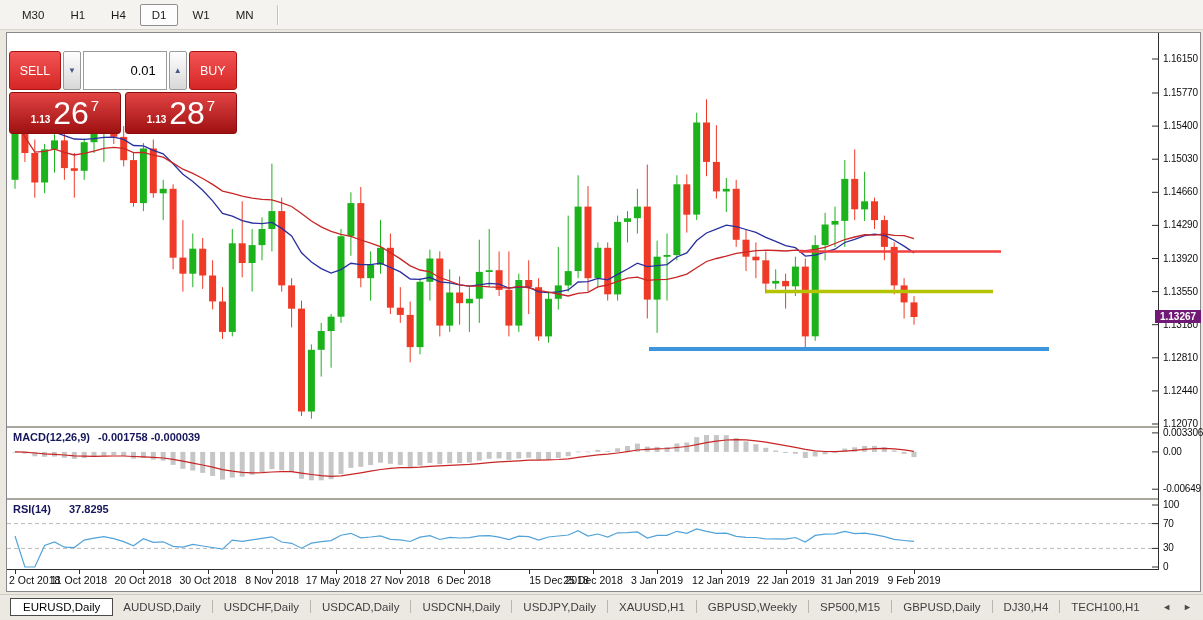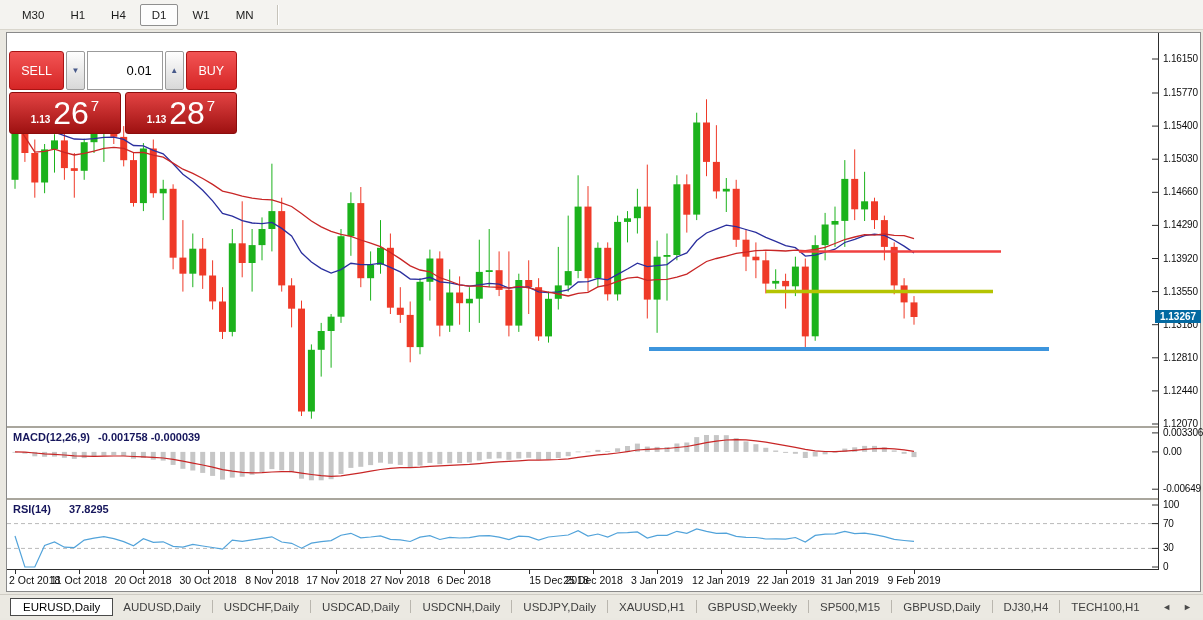--- a/index.html
+++ b/index.html
@@ -19,35 +19,35 @@
   #macd-svg{position:absolute;left:0;top:395px;width:1151px;height:68px;}
   #rsi-svg{position:absolute;left:0;top:467px;width:1151px;height:68px;}
 
   .chart-title{position:absolute;left:8px;top:3px;font-size:11.5px;font-weight:bold;color:#16165c;white-space:nowrap;z-index:6;}
   .chart-title .tri{font-size:8px;color:#2a2a2a;margin-right:5px;vertical-align:1px;}
 
   .ind-label{position:absolute;left:6px;font-size:11px;font-weight:bold;color:#16165c;white-space:nowrap;z-index:6;}
   #macd-label{top:398px;} #rsi-label{top:470px;}
 
   .axis-label{position:absolute;left:1156px;width:44px;font-size:10px;color:#0d0d0d;white-space:nowrap;letter-spacing:-0.2px;}
-  .price-tag{position:absolute;left:1148px;top:277px;width:46px;height:13px;background:#0369a1;color:#fff;
+  .price-tag{position:absolute;left:1148px;top:277px;width:46px;height:13px;background:#701a75;color:#fff;
     font-size:10px;font-weight:bold;text-align:center;line-height:13px;z-index:7;}
 
   .date-label{position:absolute;top:541px;font-size:10.5px;color:#0d0d0d;white-space:nowrap;transform:translateX(-50%);}
   .date-label.first{transform:none;}
   .date-tick{position:absolute;top:536px;width:1px;height:5px;background:#2e2e2e;}
 
   .trade-panel{position:absolute;left:2px;top:18px;width:228px;z-index:8;}
   .tp-row1{display:flex;gap:2px;height:39px;}
   .tp-btn{background:linear-gradient(#f25454,#d62626);border:1px solid #a91414;border-radius:3px;color:#fff;
     font-size:12.5px;display:flex;align-items:center;justify-content:center;cursor:default;}
   .tp-sell{width:57px;} .tp-buy{width:53px;}
   .spin-btn{width:18px;background:linear-gradient(#fefefe,#d8d8d8);border:1px solid #9b9b9b;border-radius:2px;
     color:#47598a;font-size:8px;display:flex;align-items:center;justify-content:center;cursor:default;}
-  .vol-input{width:60px;border:1px solid #9b9b9b;font-size:13px;text-align:right;padding:0 10px 0 4px;
+  .vol-input{width:60px;border:1px solid #9b9b9b;font-size:13px;text-align:right;padding:0 10px 0 12px;
     font-family:"Liberation Sans",sans-serif;color:#000;}
   .tp-row2{margin-top:2px;display:flex;gap:4px;height:42px;}
   .tile{flex:1;background:linear-gradient(#e34343,#9e1111);border:1px solid #8c0d0d;border-radius:3px;color:#fff;
     display:flex;align-items:center;justify-content:center;cursor:default;}
   .tile .small{font-size:10px;font-weight:bold;margin:12px 3px 0 0;}
   .tile .big{font-size:32px;line-height:34px;font-weight:400;}
   .tile .sup{font-size:15px;margin:-16px 0 0 2px;}
 
   .tabbar{position:absolute;left:0;top:594px;width:1203px;height:24px;background:#ebe9e2;border-top:1px solid #cfccc4;
     display:flex;align-items:center;padding-left:10px;box-sizing:border-box;}
@@ -449,21 +449,21 @@
       <div class="date-label first" style="left: 2px;">2 Oct 2018</div>
       <div class="date-tick" style="left: 72px;"></div>
       <div class="date-label" style="left: 72px;">11 Oct 2018</div>
       <div class="date-tick" style="left: 136px;"></div>
       <div class="date-label" style="left: 136px;">20 Oct 2018</div>
       <div class="date-tick" style="left: 201px;"></div>
       <div class="date-label" style="left: 201px;">30 Oct 2018</div>
       <div class="date-tick" style="left: 265px;"></div>
       <div class="date-label" style="left: 265px;">8 Nov 2018</div>
       <div class="date-tick" style="left: 329px;"></div>
-      <div class="date-label" style="left: 329px;">17 Nov 2018</div>
+      <div class="date-label" style="left: 329px;">17 May 2018</div>
       <div class="date-tick" style="left: 393px;"></div>
       <div class="date-label" style="left: 393px;">27 Nov 2018</div>
       <div class="date-tick" style="left: 457px;"></div>
       <div class="date-label" style="left: 457px;">6 Dec 2018</div>
       <div class="date-tick" style="left: 522px;"></div>
       <div class="date-label" style="left: 552px;">15 Dec 2018</div>
       <div class="date-tick" style="left: 586px;"></div>
       <div class="date-label" style="left: 586px;">25 Dec 2018</div>
       <div class="date-tick" style="left: 650px;"></div>
       <div class="date-label" style="left: 650px;">3 Jan 2019</div>

